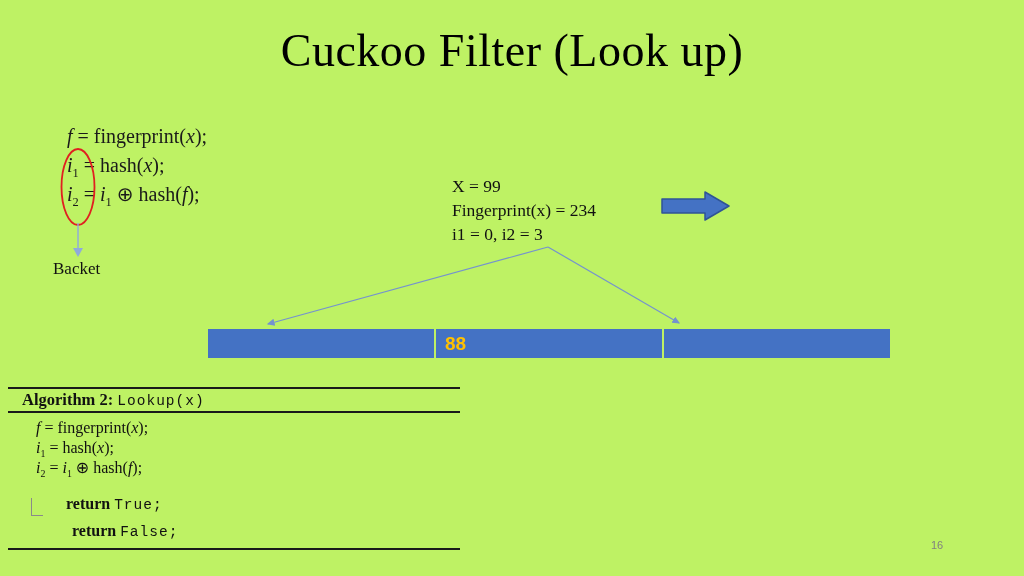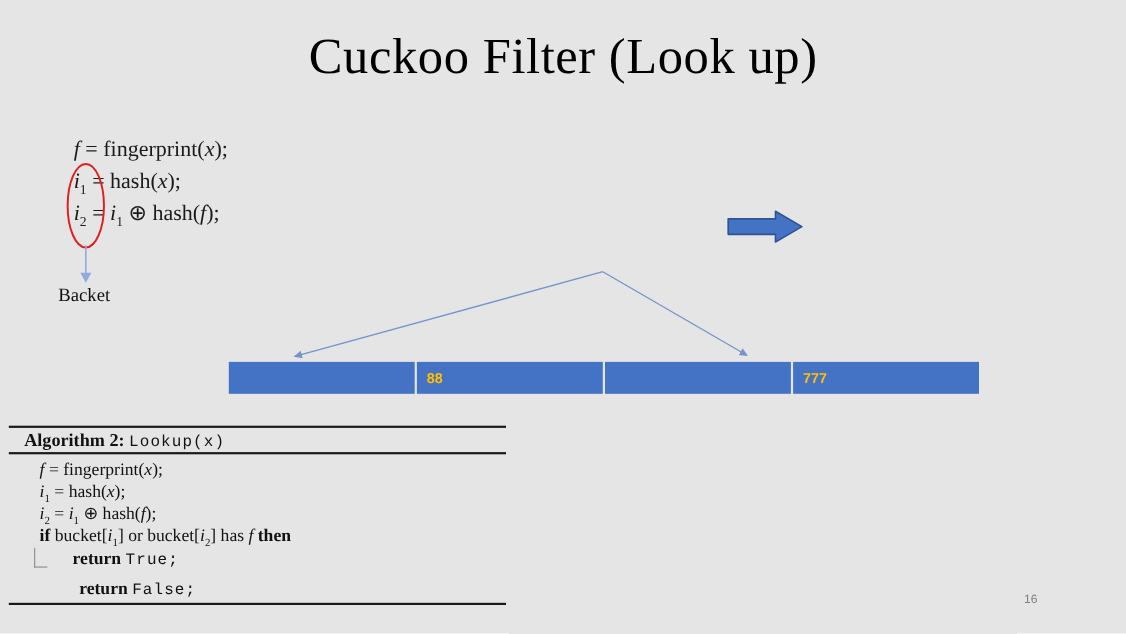--- a/index.html
+++ b/index.html
@@ -1,17 +1,17 @@
 <!DOCTYPE html>
 <html><head>
 <meta charset="utf-8">
 <style>
   html,body{margin:0;padding:0;background:#ffffff;}
   .slide{
-    position:relative;width:1024px;height:576px;background:#e5e5e5;overflow:hidden;
+    position:relative;width:1024px;height:576px;background:#bef264;overflow:hidden;
     font-family:"Liberation Serif", serif;color:#111;
   }
   svg{display:block;}
   .abs{position:absolute;}
 
   
   .title{
     position:absolute;top:22px;left:0;width:100%;text-align:center;
     font-size:46px;font-weight:400;line-height:58px;letter-spacing:0.5px;color:#000;
     font-family:"Liberation Serif", serif;margin:0;
@@ -38,21 +38,21 @@
     position:absolute;left:756px;top:189px;font-size:22px;font-weight:bold;color:#000;
   }
 
   
   .bucket-array{
     position:absolute;left:208px;top:329px;width:682px;height:29px;
     display:flex;column-gap:2px;
   }
   .bucket-cell{
     flex:1;background:#4472C4;color:#FFC000;
-    font-family:"Liberation Sans", sans-serif;font-weight:bold;font-size:13px;
+    font-family:"Liberation Sans", sans-serif;font-weight:bold;font-size:19px;
     line-height:29px;padding-left:9px;box-sizing:border-box;overflow:hidden;
   }
 
   
   .algo{
     position:absolute;left:8px;top:387px;width:452px;height:167px;font-size:16px;
   }
   .algo-rule{position:absolute;left:0;width:100%;height:2px;background:#1a1a1a;}
   .rule-top{top:0;}
   .rule-mid{top:24px;}
@@ -63,21 +63,21 @@
   .algo-header .b{font-weight:bold;}
   .mono{
     font-family:"Liberation Mono", monospace;font-size:14.5px;letter-spacing:1px;
   }
   .algo-body{
     position:absolute;left:28px;top:31px;line-height:20px;font-size:16px;white-space:nowrap;
   }
   .aline{margin:0;}
   .aline.l4 .b{font-weight:bold;}
   .aline .b{font-weight:bold;}
-  .aline.l5{padding-left:30px;margin-top:1px;}
+  .aline.l5{padding-left:30px;margin-top:16px;}
   .aline.l6{margin-top:6px;margin-left:36px;}
   .lbracket{
     position:absolute;left:23px;top:111px;width:11px;height:17px;
     border-left:1px solid #8a8a8a;border-bottom:1px solid #8a8a8a;
   }
 
   .page-number{
     position:absolute;left:925px;top:539px;width:24px;text-align:center;
     font-family:Liberation Sans, sans-serif;font-size:11px;color:#808080;
   }
@@ -100,55 +100,58 @@
     <ellipse cx="19" cy="41" rx="16.5" ry="38" fill="none" stroke="#E02020" stroke-width="1.8"></ellipse>
   </svg>
 
   <svg class="abs overlay" style="left:68px;top:223px;" width="20" height="36">
     <line x1="10" y1="0" x2="10" y2="26" stroke="#8FAADC" stroke-width="1.4"></line>
     <polygon points="5,25 15,25 10,34" fill="#8FAADC"></polygon>
   </svg>
 
   <div class="bucket-label">Backet</div>
 
+  <div class="example-block">
+    <div>X = 99</div>
+    <div>Fingerprint(x) = 234</div>
+    <div>i1 = 0, i2 = 3</div>
+  </div>
 
   <svg class="abs overlay" style="left:0;top:0;" width="1024" height="576" viewBox="0 0 1024 576">
     <defs>
       <marker id="arr" markerWidth="8" markerHeight="8" refX="5.5" refY="3" orient="auto">
         <path d="M0,0 L6.5,3 L0,6 z" fill="#7593CE"></path>
       </marker>
     </defs>
     <line x1="548" y1="247" x2="268" y2="324" stroke="#7593CE" stroke-width="1.2" marker-end="url(#arr)"></line>
     <line x1="548" y1="247" x2="679" y2="323" stroke="#7593CE" stroke-width="1.2" marker-end="url(#arr)"></line>
   </svg>
 
   <svg class="abs" style="left:660px;top:188px;" width="72" height="36">
     <polygon points="2,11 45,11 45,4 69,18 45,32 45,25 2,25" fill="#4472C4" stroke="#2F5496" stroke-width="1.5" stroke-linejoin="round"></polygon>
   </svg>
 
   <div class="bucket-array">
     <div class="bucket-cell"></div>
     <div class="bucket-cell">88</div>
     <div class="bucket-cell"></div>
-    <div class="bucket-cell">777</div>
   </div>
 
   <div class="algo">
     <div class="algo-rule rule-top"></div>
     <div class="algo-header">
       <span class="b">Algorithm 2:</span>
       <span class="mono">Lookup(x)</span>
     </div>
     <div class="algo-rule rule-mid"></div>
 
     <div class="algo-body">
       <div class="aline"><span class="v">f</span><span> = fingerprint(</span><span class="v">x</span><span>);</span></div>
       <div class="aline"><span class="v">i</span><sub>1</sub><span> = hash(</span><span class="v">x</span><span>);</span></div>
       <div class="aline"><span class="v">i</span><sub>2</sub><span> = </span><span class="v">i</span><sub>1</sub><span> ⊕ hash(</span><span class="v">f</span><span>);</span></div>
-      <div class="aline l4"><span class="b">if</span><span> bucket[</span><span class="v">i</span><sub>1</sub><span>] or bucket[</span><span class="v">i</span><sub>2</sub><span>] has </span><span class="v">f</span><span> </span><span class="b">then</span></div>
       <div class="aline l5"><span class="b">return</span><span> </span><span class="mono">True;</span></div>
       <div class="aline l6"><span class="b">return</span><span> </span><span class="mono">False;</span></div>
     </div>
 
     <span class="lbracket"></span>
     <div class="algo-rule rule-bottom"></div>
   </div>
 
   <div class="page-number">16</div>
 

